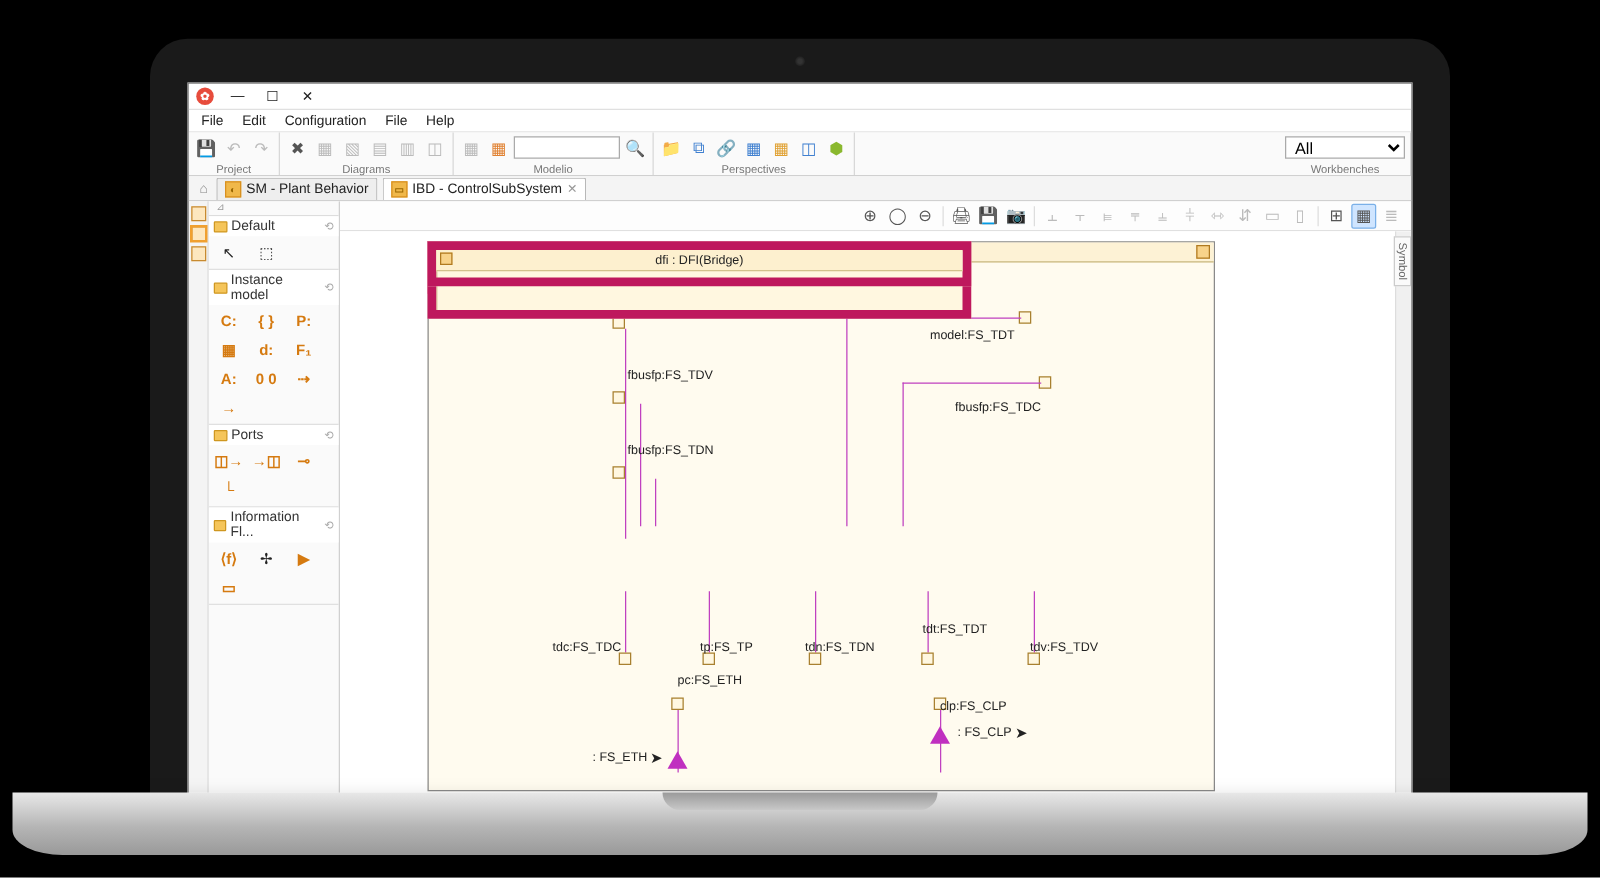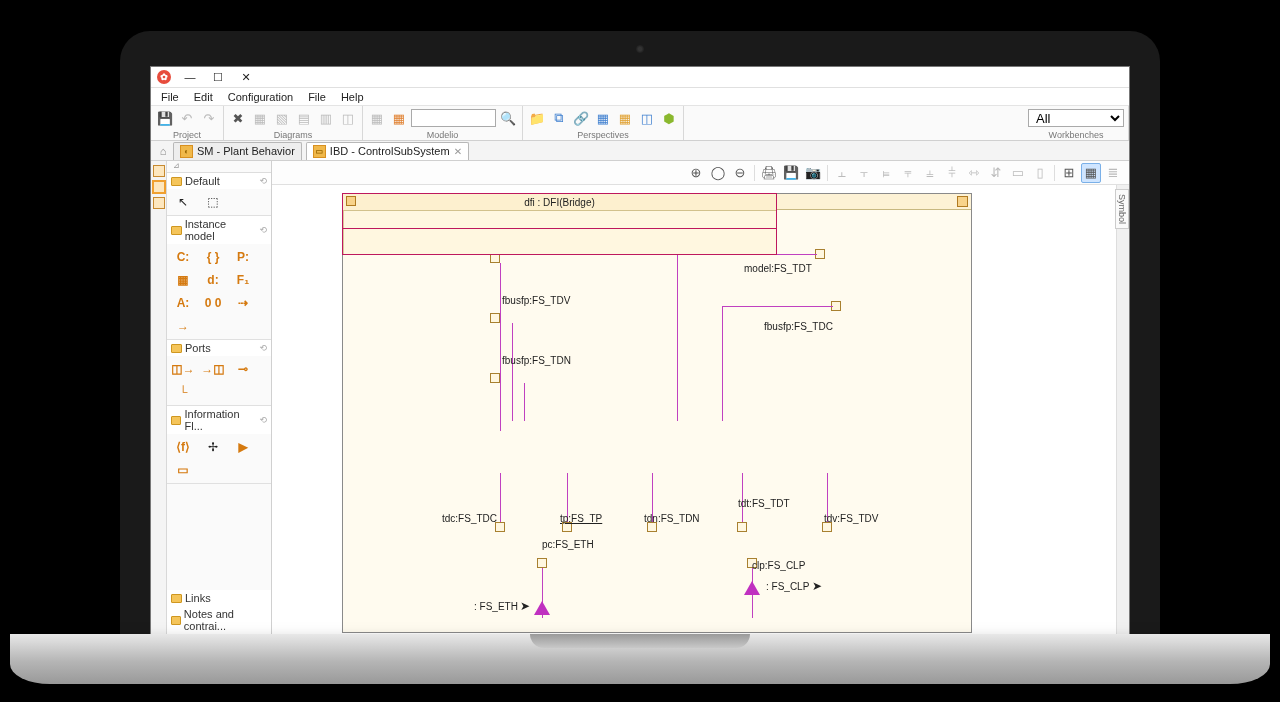--- a/index.html
+++ b/index.html
@@ -74,21 +74,21 @@
 
 .diagram { position:absolute; left:70px; top:8px; }
 
 
 .frame { position:absolute; border:1px solid #8a8a8a; background:#fffbef; }
 .frame .handle { position:absolute; top:2px; left:3px; width:11px; height:11px; background:#f8d38a; border:1px solid #b07a20; }
 .frame .handle2 { position:absolute; top:2px; right:3px; width:11px; height:11px; background:#f8d38a; border:1px solid #b07a20; }
 .frame .ftitle { text-align:center; font-size:10px; padding:2px 0; border-bottom:1px solid #c8b880; background:#fdf2d5; }
 
 
-.part { position:absolute; border:1px solid #be185d; background:#fff7e0; box-shadow:1px 1px 0 #d9c99b inset; }
+.part { position:absolute; border:7px solid #be185d; background:#fff7e0; box-shadow:1px 1px 0 #d9c99b inset; }
 .part .ptitle { font-size:10px; text-align:center; padding:3px 2px 2px; border-bottom:1px solid #d2c18c; background:#fdf0cf; }
 .part .ph { position:absolute; top:2px; left:3px; width:10px; height:10px; background:#f8d38a; border:1px solid #b07a20; }
 .port { position:absolute; width:10px; height:10px; background:#fff7e0; border:1px solid #a88030; }
 .portlabel { position:absolute; font-size:10px; color:#222; white-space:nowrap; }
 .conn { position:absolute; background:#c040c0; }
 .conn.h { height:1px; }
 .conn.v { width:1px; }
 
 
 .flowtri { position:absolute; width:0; height:0; border-left:8px solid transparent; border-right:8px solid transparent; border-bottom:14px solid #c030c0; }
@@ -238,34 +238,20 @@
             <div class="folder-icon"></div>
             <span>Information Fl...</span>
             <span class="pin">⟲</span>
           </div>
           <div class="palgrid">
             <div class="palitem orange">⟨f⟩</div>
             <div class="palitem">✢</div>
             <div class="palitem orange">▶</div>
             <div class="palitem orange">▭</div>
           </div>
-        </div>
-        <div class="palbottom">
-          <div class="palsec-h">
-              <div class="folder-icon"></div>
-              <span>Links</span>
-            </div>
-          <div class="palsec-h">
-              <div class="folder-icon"></div>
-              <span>Notes and contrai...</span>
-            </div>
-          <div class="palsec-h">
-              <div class="folder-icon"></div>
-              <span>Free drawing</span>
-            </div>
         </div>
       </div>
 
       <div class="canvaswrap">
         <div class="canvastools">
           <div class="tbtn">⊕</div>
           <div class="tbtn">◯</div>
           <div class="tbtn">⊖</div>
           <div class="sep"></div>
           <div class="tbtn">🖨</div>
@@ -355,21 +341,21 @@
             <div class="part" style="left:105;top:334;width:435px;height:36px;">
               <div class="ph"></div>
               <div class="ptitle">dfi : DFI(Bridge)</div>
             </div>
             <div class="port" style="left:153px;top:329px;"></div>
             <div class="port" style="left:220px;top:329px;"></div>
             <div class="port" style="left:305px;top:329px;"></div>
             <div class="port" style="left:395px;top:329px;"></div>
             <div class="port" style="left:480px;top:329px;"></div>
             <div class="portlabel" style="left:100px;top:320px;">tdc:FS_TDC</div>
-            <div class="portlabel" style="left:218px;top:320px;text-decoration:underline;">tp:FS_TP</div>
+            <div class="portlabel" style="left:218px;top:320px;">tp:FS_TP</div>
             <div class="portlabel" style="left:302px;top:320px;">tdn:FS_TDN</div>
             <div class="portlabel" style="left:396px;top:305px;">tdt:FS_TDT</div>
             <div class="portlabel" style="left:482px;top:320px;text-align:right;">tdv:FS_TDV</div>
 
             <div class="port" style="left:195px;top:365px;"></div>
             <div class="port" style="left:405px;top:365px;"></div>
             <div class="portlabel" style="left:200px;top:346px;">pc:FS_ETH</div>
             <div class="portlabel" style="left:410px;top:367px;">clp:FS_CLP</div>
             <div class="conn v" style="left:200px;top:375px;height:50px;"></div>
             <div class="conn v" style="left:410px;top:375px;height:50px;"></div>

